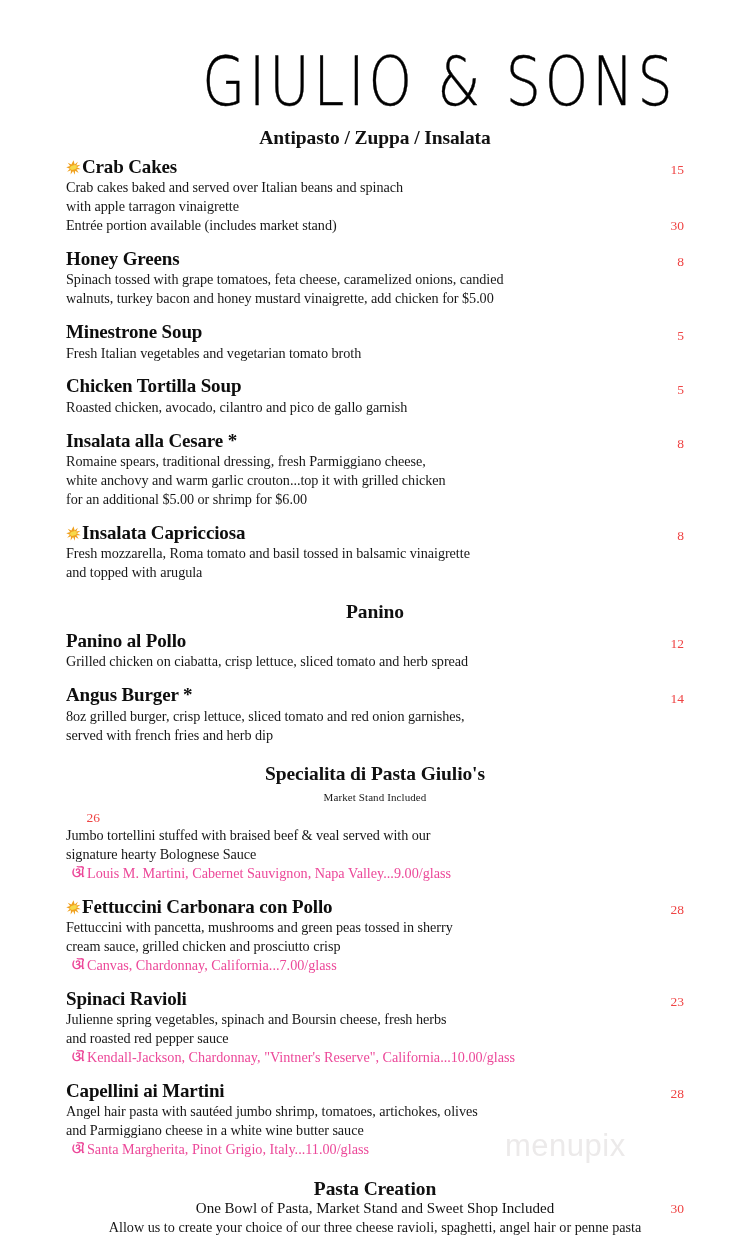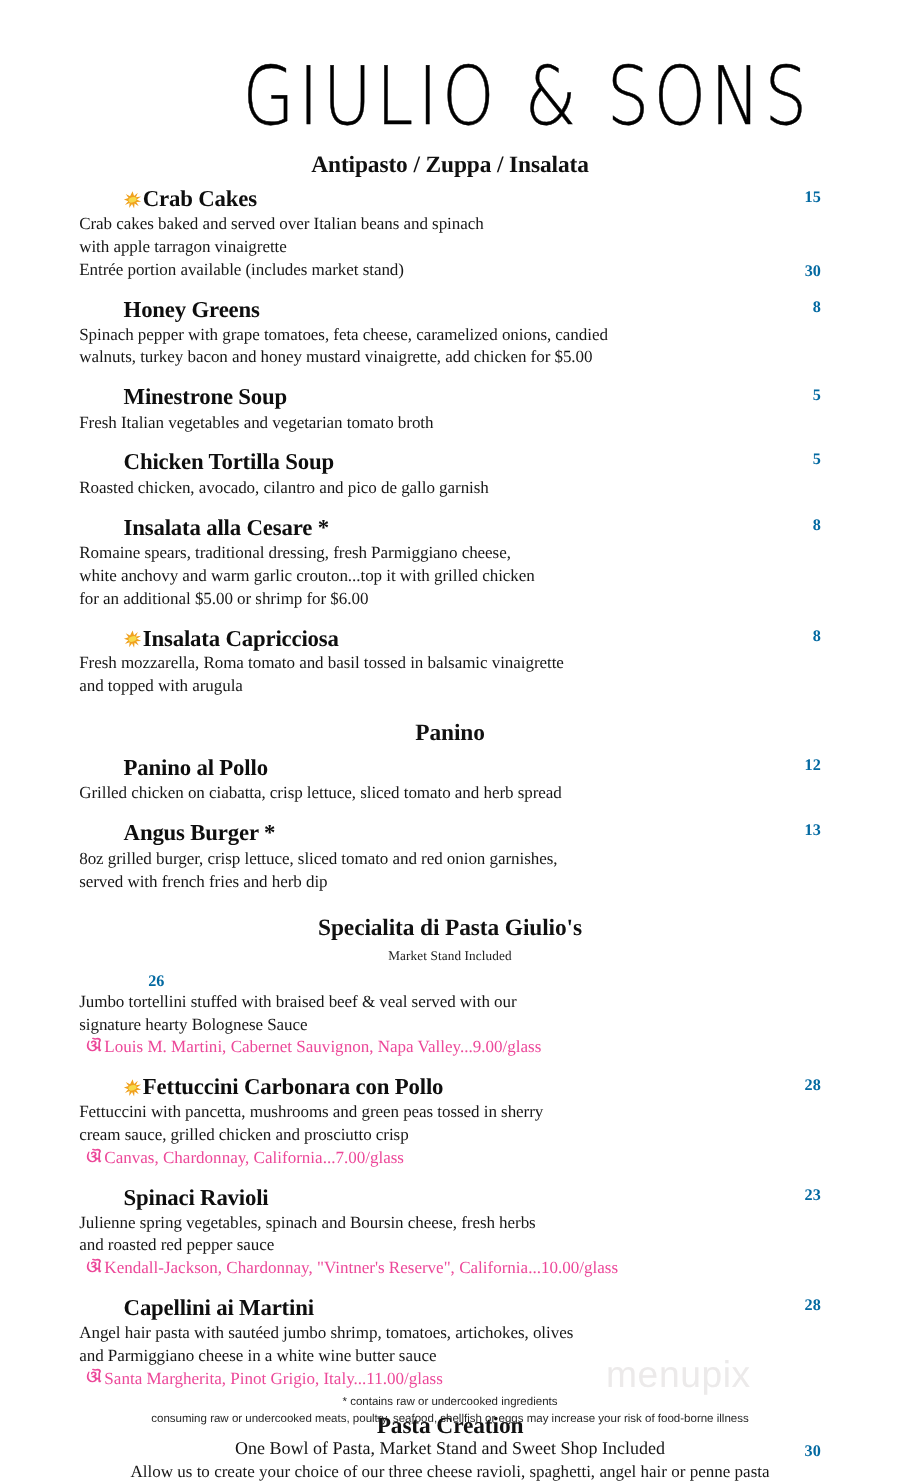--- a/index.html
+++ b/index.html
@@ -62,36 +62,35 @@
     letter-spacing: 0.1px;
     margin-top: 6px;
   }
 
   
   .item {
     position: relative;
   }
   .item-head {
     display: flex;
-    align-items: flex-start;
+    align-items: flex-end;
     justify-content: space-between;
-    margin-left: 37px;
   }
   .item-name {
     font-weight: bold;
     font-size: 19px;
     line-height: 1.18;
     color: #0e0e0e;
     letter-spacing: -0.15px;
     white-space: nowrap;
   }
   .item-price {
     font-size: 13.5px;
-    font-weight: bold;
-    color: #0369a1;
+    font-weight: normal;
+    color: #ef4444;
     text-align: right;
     min-width: 26px;
     white-space: nowrap;
     padding-left: 8px;
   }
   .desc {
     font-size: 14.2px;
     line-height: 1.33;
     color: #171717;
     letter-spacing: -0.05px;
@@ -220,21 +219,21 @@
             <span class="item-price">30</span>
           </div>
         </div>
         <div class="gap-m"></div>
         <div class="item">
           <div class="item-head">
             <span class="item-name">Honey Greens</span>
             <span class="item-price">8</span>
           </div>
           <div class="desc">
-            <div>Spinach pepper with grape tomatoes, feta cheese, caramelized onions, candied</div>
+            <div>Spinach tossed with grape tomatoes, feta cheese, caramelized onions, candied</div>
             <div>walnuts, turkey bacon and honey mustard vinaigrette, add chicken for $5.00</div>
           </div>
         </div>
         <div class="gap-m"></div>
         <div class="item">
           <div class="item-head">
             <span class="item-name">Minestrone Soup</span>
             <span class="item-price">5</span>
           </div>
           <div class="desc">
@@ -288,21 +287,21 @@
             <span class="item-price">12</span>
           </div>
           <div class="desc">
             <div>Grilled chicken on ciabatta, crisp lettuce, sliced tomato and herb spread</div>
           </div>
         </div>
         <div class="gap-m"></div>
         <div class="item">
           <div class="item-head">
             <span class="item-name">Angus Burger *</span>
-            <span class="item-price">13</span>
+            <span class="item-price">14</span>
           </div>
           <div class="desc">
             <div>8oz grilled burger, crisp lettuce, sliced tomato and red onion garnishes,</div>
             <div>served with french fries and herb dip</div>
           </div>
         </div>
       </div>
       <div class="gap-l"></div>
       <div>
         <div class="section-head">Specialita di Pasta Giulio's</div>
@@ -368,18 +367,14 @@
       <span class="item-price">30</span>
     </div>
     <div class="creation-body">
       <div>Allow us to create your choice of our three cheese ravioli, spaghetti, angel hair or penne pasta</div>
 
     </div>
   </div>
 
   <div class="watermark">menupix</div>
 
-  <div class="footer">
-    <div>* contains raw or undercooked ingredients</div>
-    <div>consuming raw  or undercooked meats, poultry, seafood, shellfish or eggs may increase your risk of food-borne illness</div>
-  </div>
 
 </div>
 
 </body></html>

